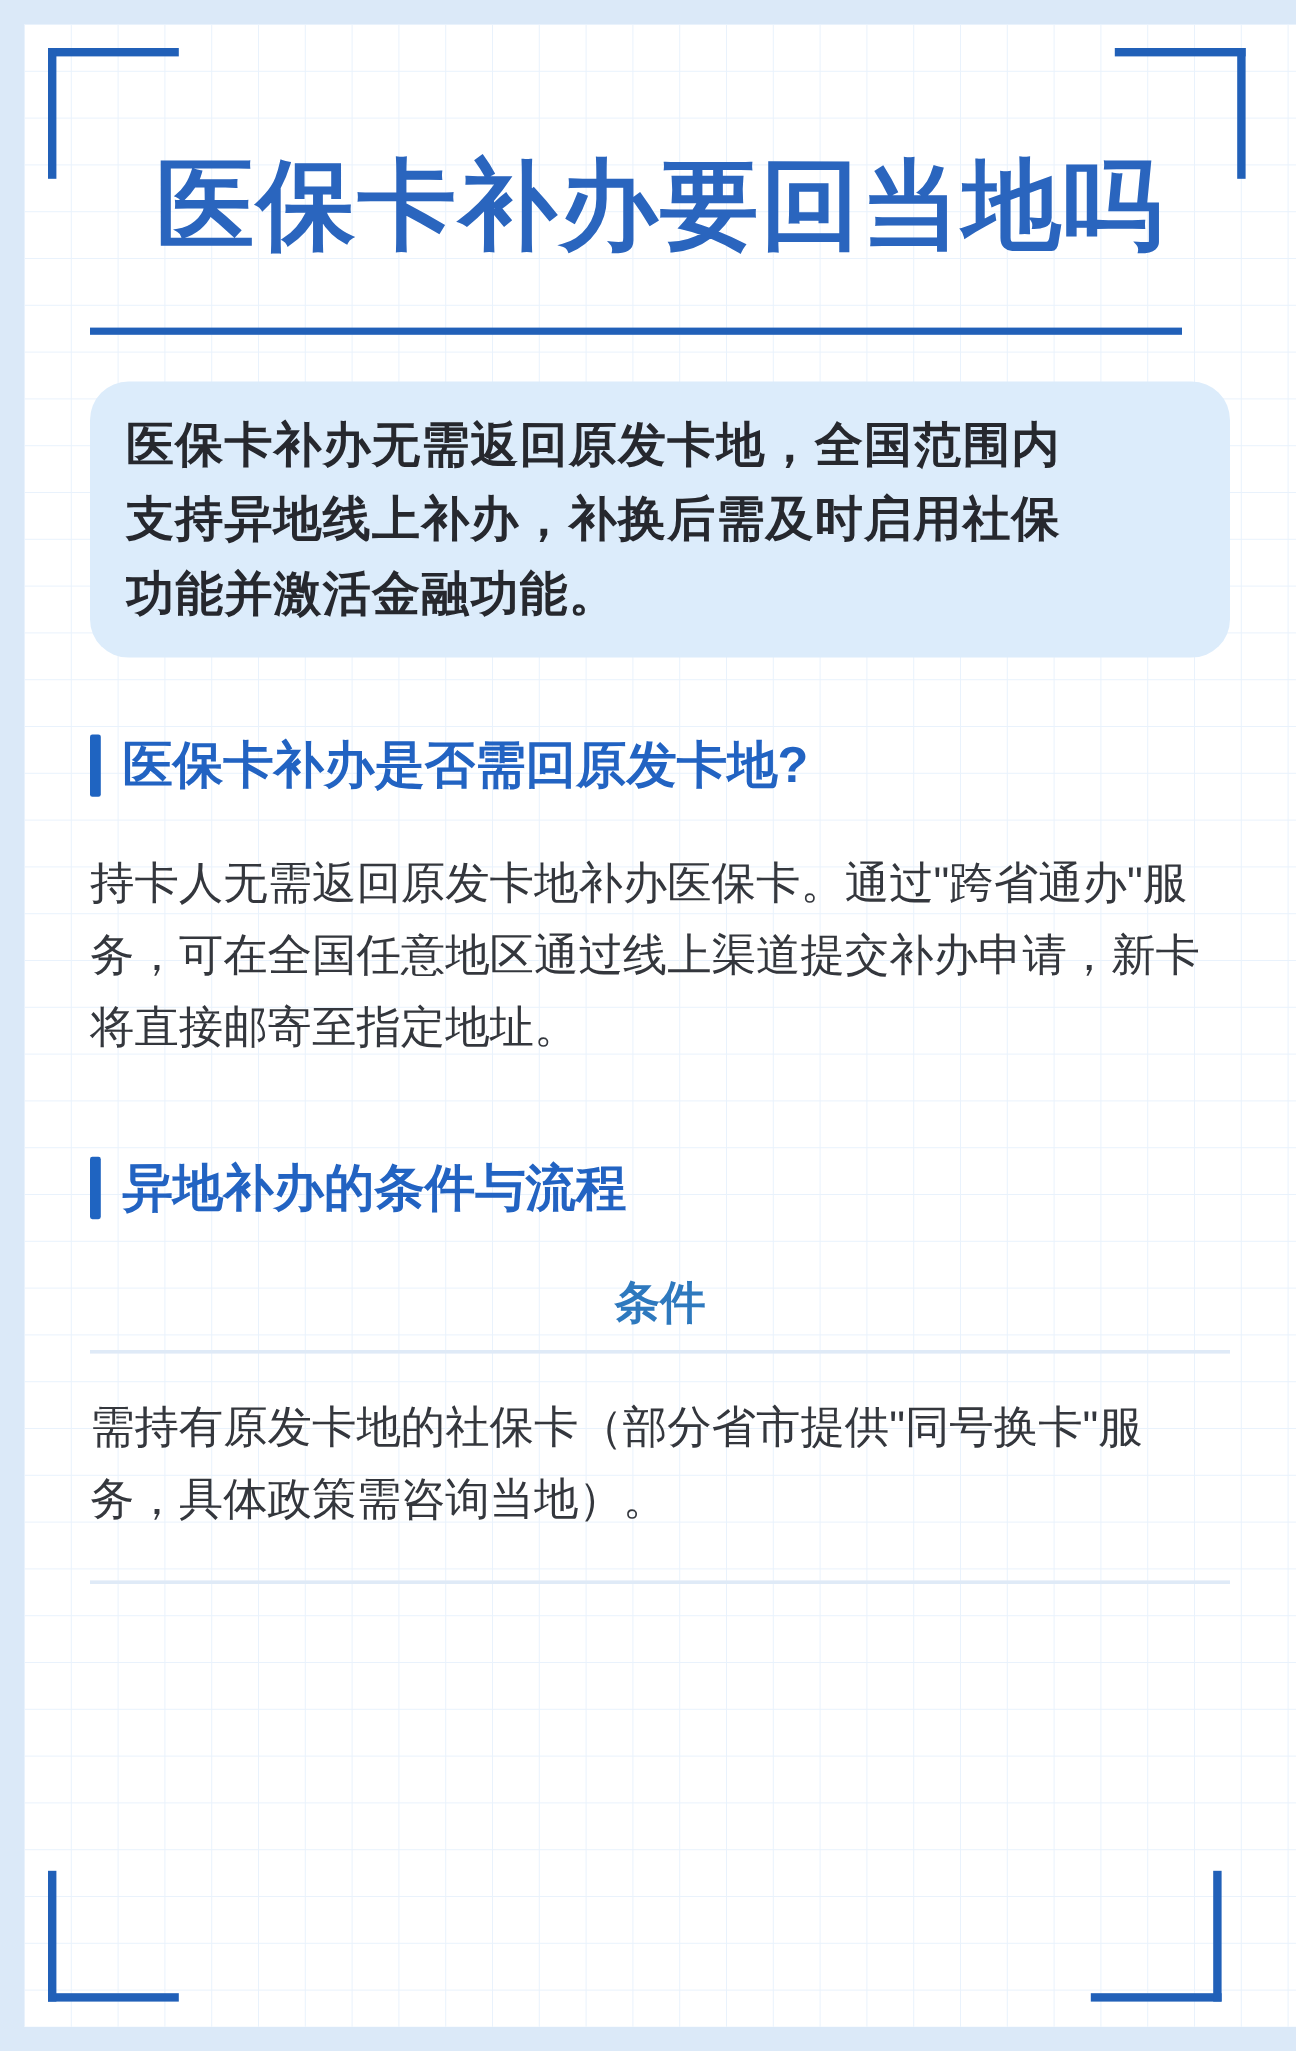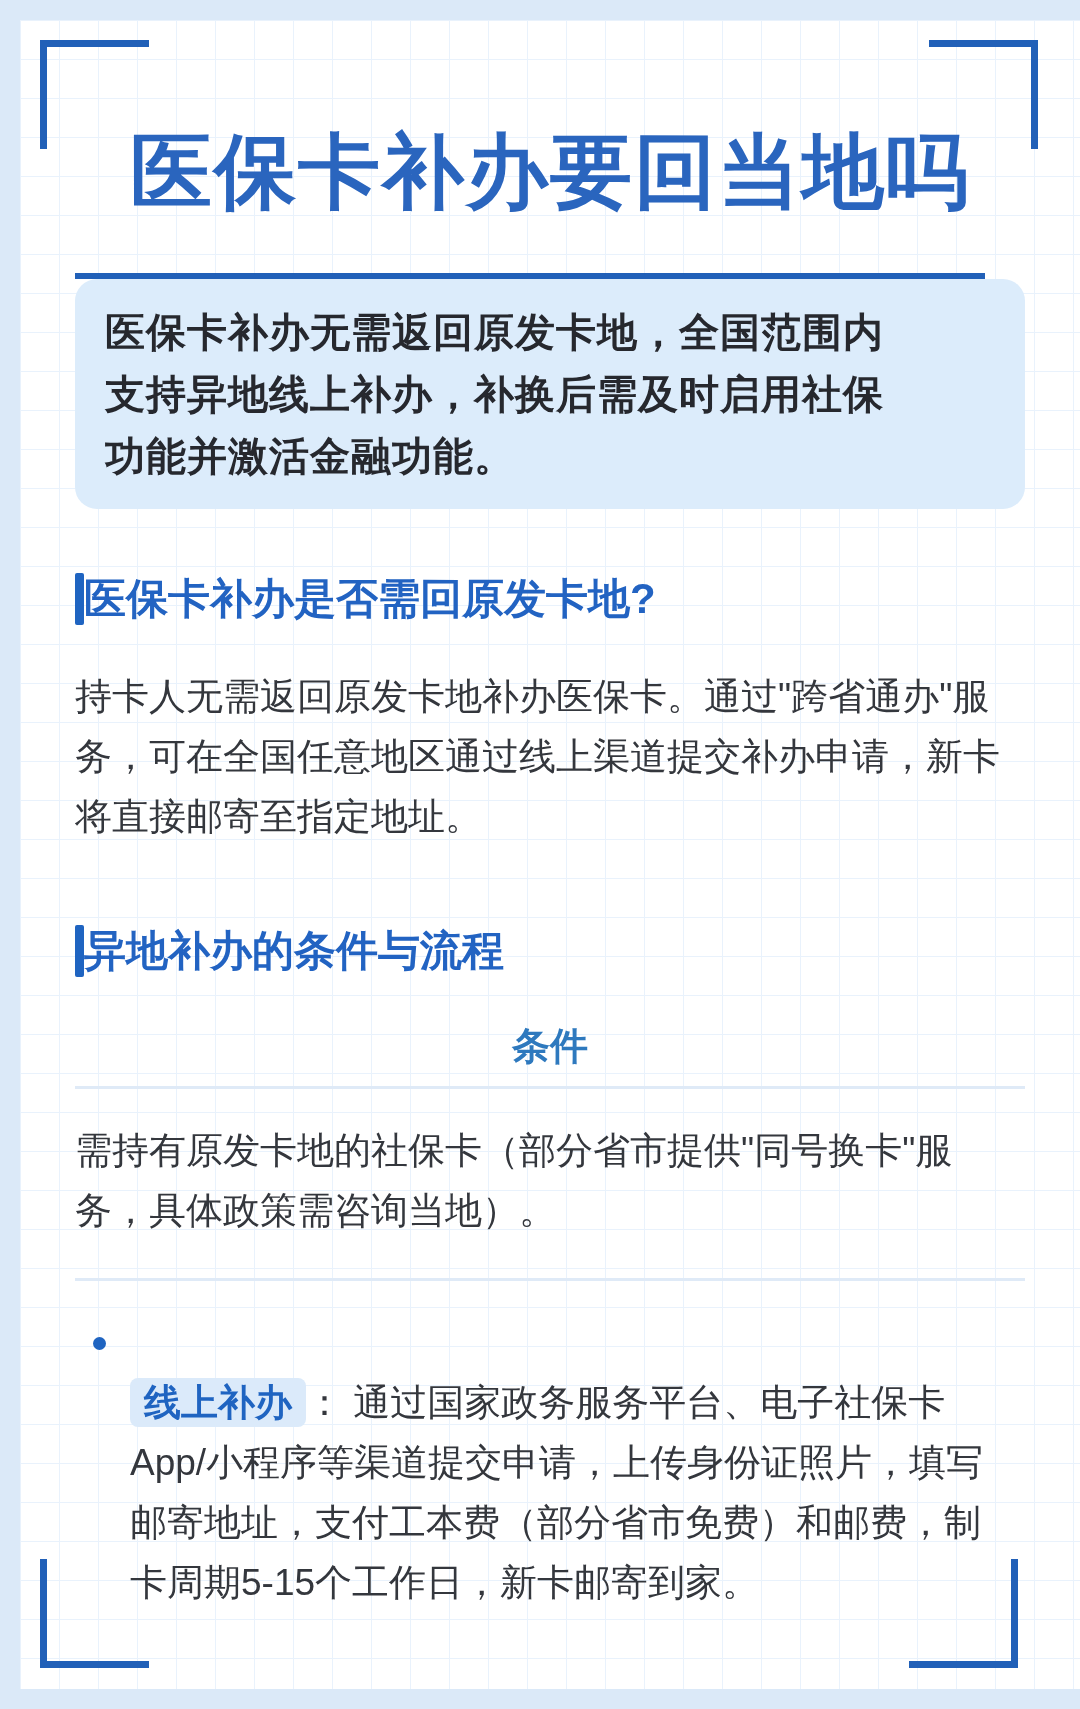--- a/index.html
+++ b/index.html
@@ -42,36 +42,38 @@
     text-align: center;
     white-space: nowrap;
   }
   .title-divider {
     width: 910px;
     height: 6px;
     margin-top: 30px;
     background: #2160b8;
   }
   .summary-box {
+    margin-top: 39px;
     background: #dcecfb;
-    border-radius: 22px;
+    border-radius: 32px;
     padding: 22px 30px;
     box-sizing: border-box;
   }
   .summary-text {
     font-size: 40px;
     line-height: 62px;
     font-weight: 900;
     color: #26282e;
     white-space: pre-line;
     letter-spacing: 1px;
   }
   .section-heading {
     display: flex;
     align-items: center;
+    gap: 18px;
     margin-top: 62px;
   }
   .section-heading.second { margin-top: 76px; }
   .accent-bar {
     width: 9px; height: 52px;
     background: #1f64c1;
     border-radius: 2px;
     flex: none;
   }
   .section-heading-text {
@@ -157,29 +159,20 @@
     </div>
 
     <div class="sub-label">条件</div>
     <div class="sub-divider"></div>
 
     <p class="para tight">需持有原发卡地的社保卡（部分省市提供"同号换卡"服
 务，具体政策需咨询当地）。</p>
 
     <div class="sub-divider"></div>
 
-    <div class="bullet-item">
-      <span class="bullet-dot"></span>
-      <div class="bullet-content">
-        <span class="highlight-tag">线上补办</span><span>： 通过国家政务服务平台、电子社保卡
-App/小程序等渠道提交申请，上传身份证照片，填写
-邮寄地址，支付工本费（部分省市免费）和邮费，制
-卡周期5-15个工作日，新卡邮寄到家。</span>
-      </div>
-    </div>
 
   </div>
 </div>
 
 <div class="bracket tl"></div>
 <div class="bracket tr"></div>
 <div class="bracket bl"></div>
 <div class="bracket br"></div>
 
 </body></html>

